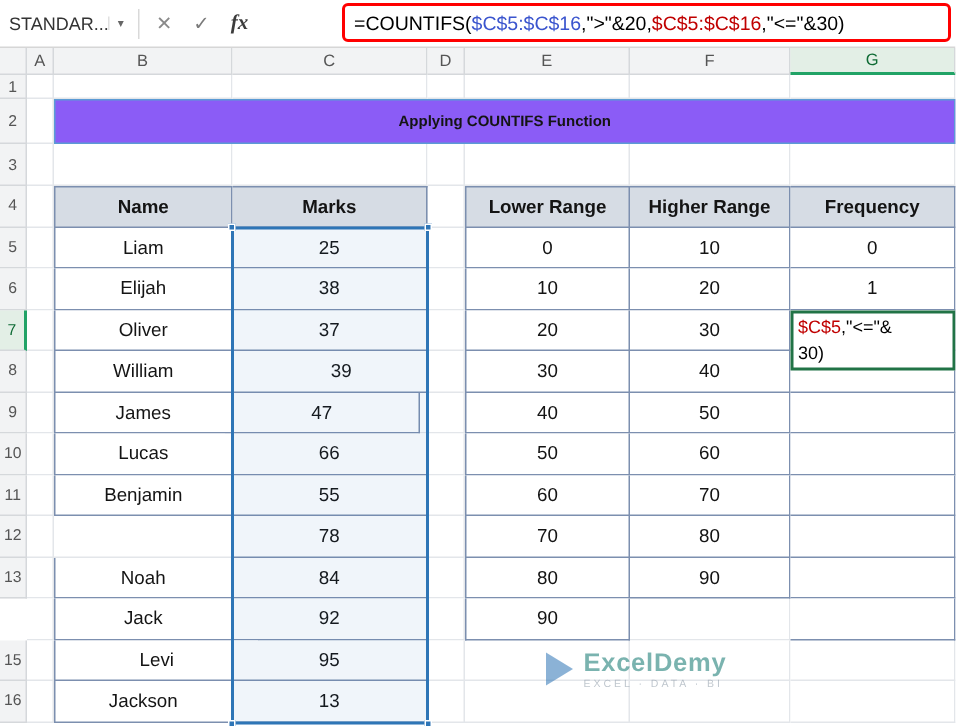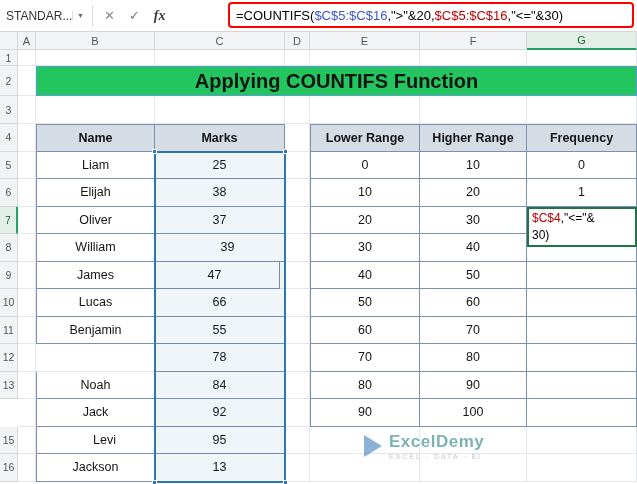--- a/index.html
+++ b/index.html
@@ -23,22 +23,22 @@
 
   
   #sheet{position:absolute;left:0;top:32px;width:637px;height:452px;background:#fff}
   #sheet > div{position:absolute}
   .hdr{background:#f2f3f4;border-right:1px solid #d5d8db;border-bottom:1px solid #d5d8db;
     display:flex;align-items:center;justify-content:center;font-size:11px;color:#555}
   .rowhdr{font-size:10.5px}
   .active-col{background:#e3efe6;border-bottom:2px solid #21a366;color:#0f6b35}
   .active-row{background:#e3efe6;border-right:2px solid #21a366;color:#0f6b35}
   .gridcell{background:#fff;border-right:1px solid #e3e6ea;border-bottom:1px solid #e3e6ea}
-  .title-cell{background:#22c55e;border:1px solid #5b9bd5;display:flex;align-items:center;
-    justify-content:center;font-weight:bold;font-size:20px;color:#141414;z-index:2}
+  .title-cell{background:#8b5cf6;border:1px solid #5b9bd5;display:flex;align-items:center;
+    justify-content:center;font-weight:bold;font-size:10px;color:#141414;z-index:2}
   .tcell{display:flex;align-items:center;justify-content:center;font-size:12.5px;color:#141414;
     background:#fff;border-right:1px solid #7c8faf;border-bottom:1px solid #7c8faf;z-index:1}
   .tcell.first{border-left:1px solid #7c8faf}
   .tcell.toprow{border-top:1px solid #7c8faf}
   .thead{background:#d6dce4;font-weight:bold}
   .sel-overlay{border:2px solid #2e75b6;background:rgba(46,117,182,.07);z-index:3;pointer-events:none}
   .sel-handle{position:absolute;width:5px;height:5px;background:#2e75b6;border:1px solid #fff}
   .sel-handle.tl{left:-4px;top:-4px}.sel-handle.tr{right:-4px;top:-4px}
   .sel-handle.bl{left:-4px;bottom:-4px}.sel-handle.br{right:-4px;bottom:-4px}
   .edit-overlay{background:#fff;border:2px solid #217346;z-index:4;font-size:12px;line-height:17px;
@@ -267,25 +267,24 @@
     <div class="tcell first" style="left: 310px; top: 284.5px; width: 110px; height: 27.5px;">60</div>
     <div class="tcell" style="left: 420px; top: 284.5px; width: 107px; height: 27.5px;">70</div>
     <div class="tcell" style="left: 527px; top: 284.5px; width: 110px; height: 27.5px;"></div>
     <div class="tcell first" style="left: 310px; top: 312px; width: 110px; height: 27.5px;">70</div>
     <div class="tcell" style="left: 420px; top: 312px; width: 107px; height: 27.5px;">80</div>
     <div class="tcell" style="left: 527px; top: 312px; width: 110px; height: 27.5px;"></div>
     <div class="tcell first" style="left: 310px; top: 339.5px; width: 110px; height: 27.5px;">80</div>
     <div class="tcell" style="left: 420px; top: 339.5px; width: 107px; height: 27.5px;">90</div>
     <div class="tcell" style="left: 527px; top: 339.5px; width: 110px; height: 27.5px;"></div>
     <div class="tcell first" style="left: 310px; top: 367px; width: 110px; height: 27.5px;">90</div>
-    <div class="tcell" style="left: 420px; top: 367px; width: 107px; height: 27.5px;">100</div>
     <div class="tcell" style="left: 527px; top: 367px; width: 110px; height: 27.5px;"></div>
     <div class="sel-overlay" style="left: 154px; top: 118.5px; width: 132px; height: 332px;">
       <div class="sel-handle tl"></div>
       <div class="sel-handle tr"></div>
       <div class="sel-handle bl"></div>
       <div class="sel-handle br"></div>
     </div>
     <div class="edit-overlay" style="left: 527px; top: 174.5px; width: 110px; height: 40px;">
-      <div><span class="ref-red">$C$4</span><span>,"&lt;="&amp;</span></div>
+      <div><span class="ref-red">$C$5</span><span>,"&lt;="&amp;</span></div>
       <div>30)</div>
     </div>
   </div>
 
 </body></html>

